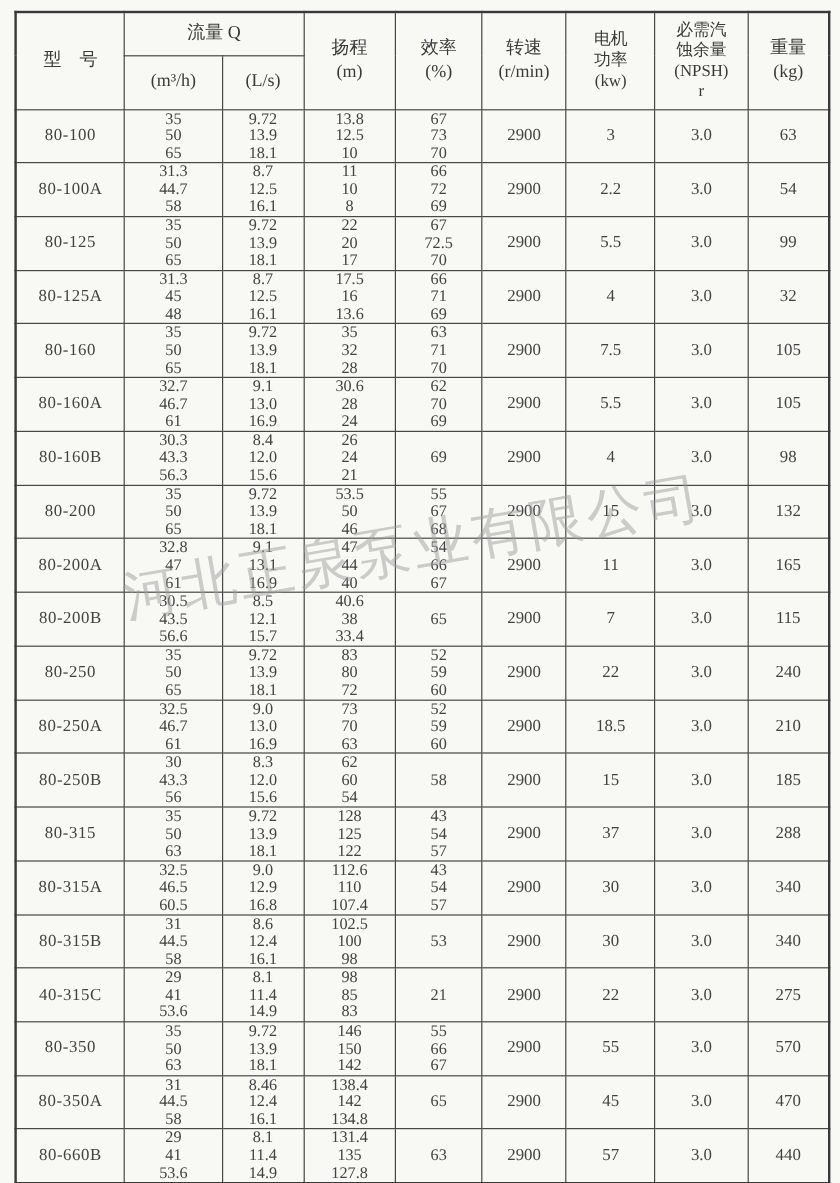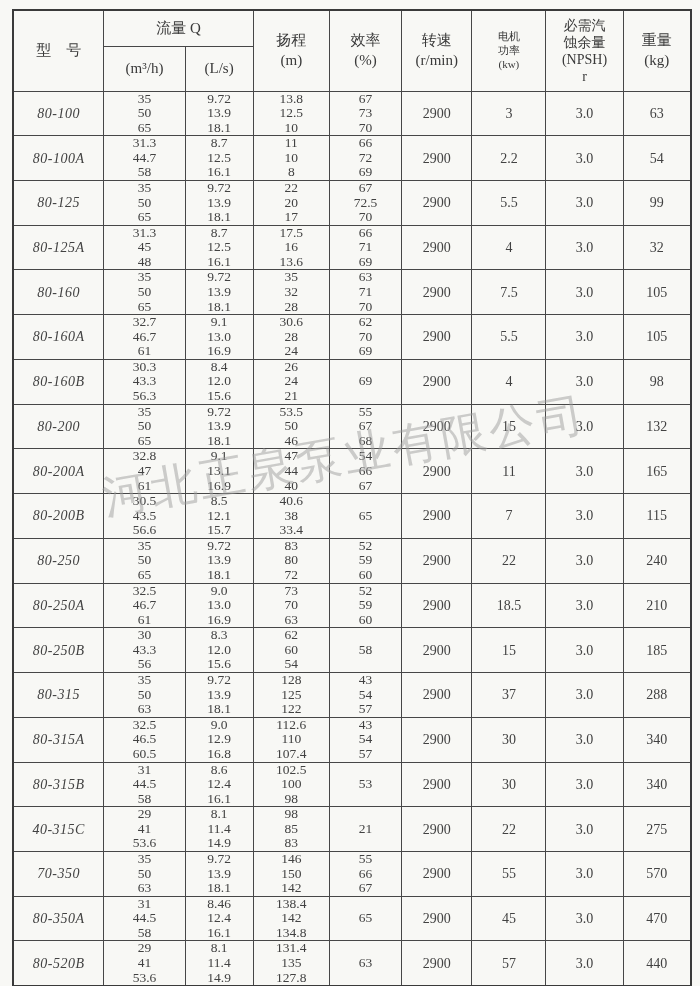--- a/index.html
+++ b/index.html
@@ -37,31 +37,30 @@
   .spec-table { border: 2px solid #3a3a3a; }
   thead th {
     font-weight: normal;
     font-size: 15px;
     line-height: 1.3;
     color: #3a3a3a;
   }
   thead tr.h-top { height: 36px; }
   thead tr.h-sub { height: 45px; }
   thead th.npsh-h { font-size: 14px; line-height: 1.22; }
-  thead th.power-h { font-size: 11px; line-height: 1.25; }
+  thead th.power-h { font-size: 14px; line-height: 1.25; }
   tbody tr { height: 44px; }
   tbody td {
     font-size: 13.5px;
     line-height: 1.08;
     color: #424242;
   }
   tbody td.model {
     font-size: 14px;
     letter-spacing: 0.5px;
-    font-style: italic;
   }
   tbody td.single { font-size: 14px; }
   .watermark {
     position: absolute;
     left: 103px;
     top: 468px;
     font-size: 46px;
     letter-spacing: 3px;
     white-space: nowrap;
     color: rgba(158, 158, 158, 0.5);
@@ -424,21 +423,21 @@
     <td class="nums">98
 85
 83</td>
     <td class="nums">21</td>
     <td class="single">2900</td>
     <td class="single">22</td>
     <td class="single">3.0</td>
     <td class="single">275</td>
   </tr>
         <tr>
-    <td class="model">70-350</td>
+    <td class="model">80-350</td>
     <td class="nums">35
 50
 63</td>
     <td class="nums">9.72
 13.9
 18.1</td>
     <td class="nums">146
 150
 142</td>
     <td class="nums">55
@@ -460,21 +459,21 @@
     <td class="nums">138.4
 142
 134.8</td>
     <td class="nums">65</td>
     <td class="single">2900</td>
     <td class="single">45</td>
     <td class="single">3.0</td>
     <td class="single">470</td>
   </tr>
         <tr>
-    <td class="model">80-520B</td>
+    <td class="model">80-660B</td>
     <td class="nums">29
 41
 53.6</td>
     <td class="nums">8.1
 11.4
 14.9</td>
     <td class="nums">131.4
 135
 127.8</td>
     <td class="nums">63</td>

